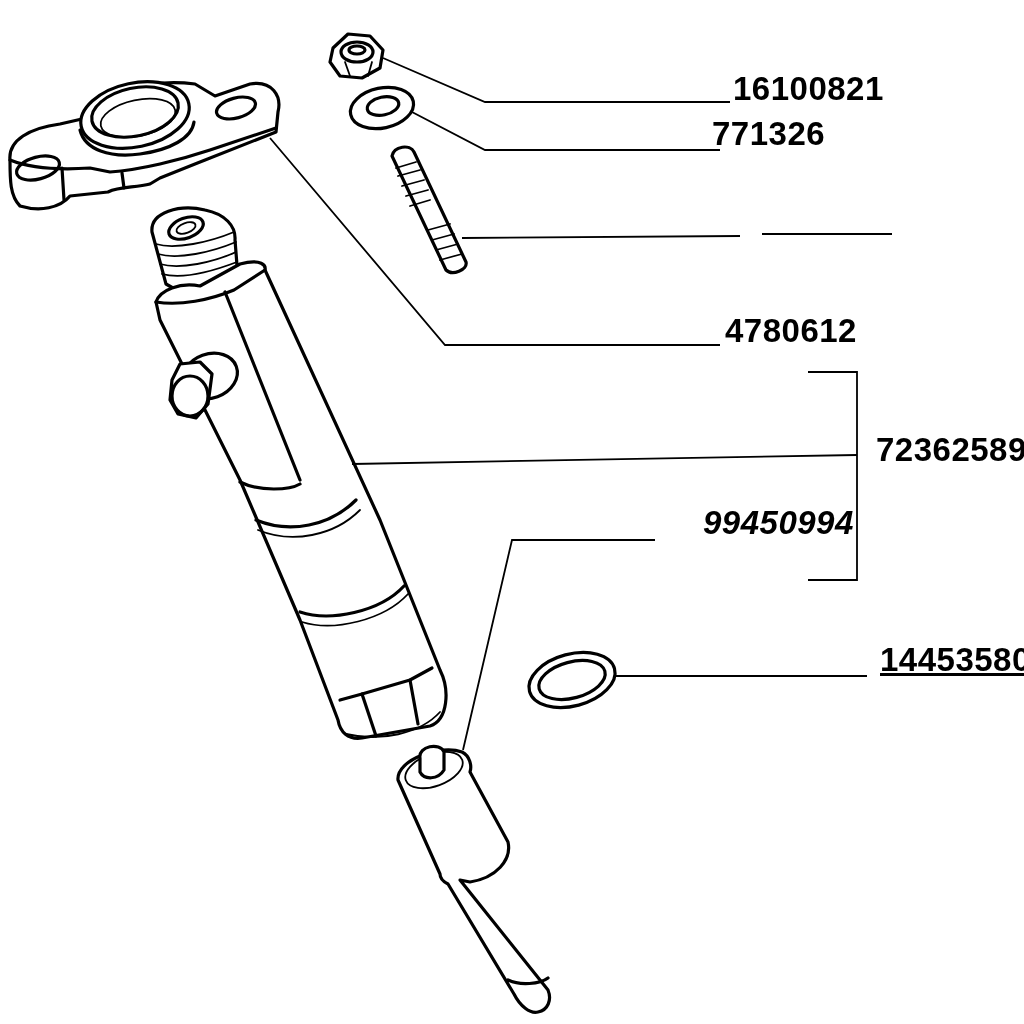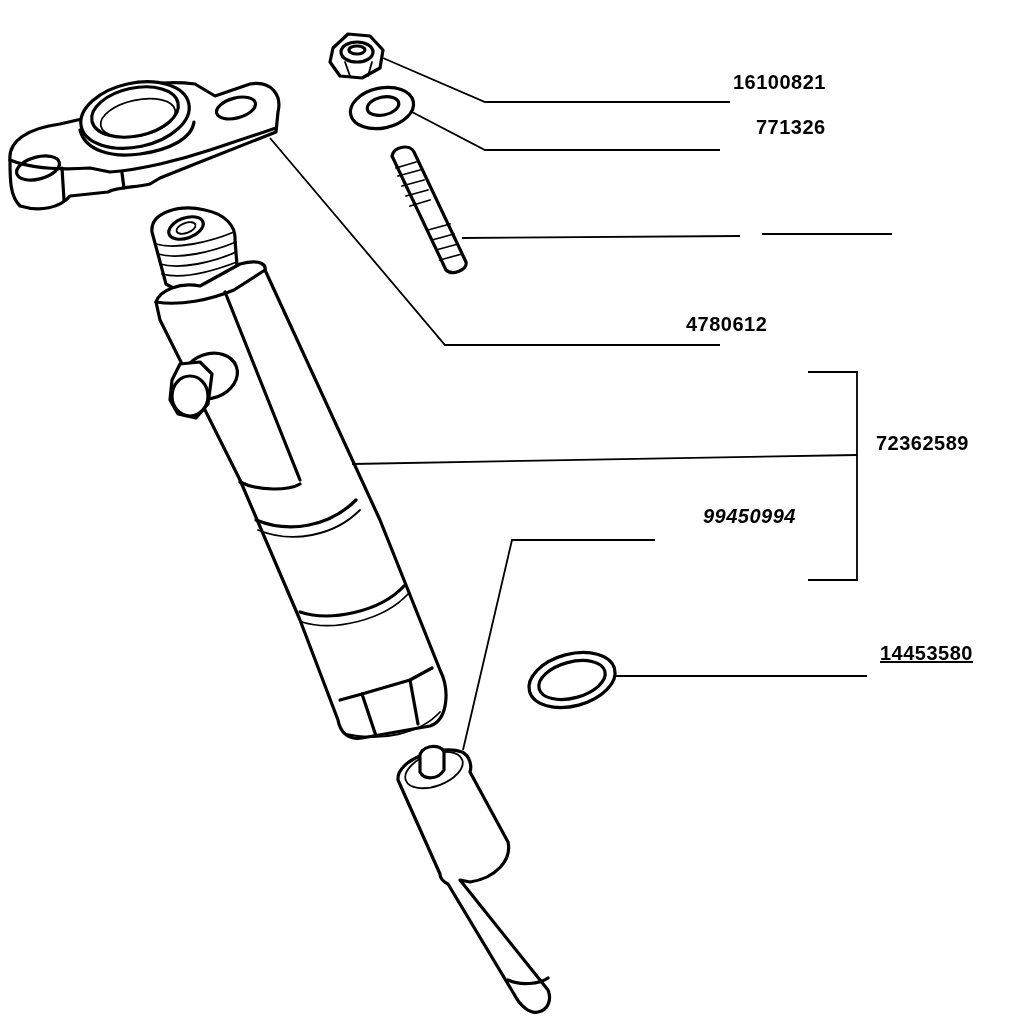--- a/index.html
+++ b/index.html
@@ -3,21 +3,21 @@
   <meta charset="utf-8">
   <style>
     html, body { margin: 0; padding: 0; background: #ffffff; }
     body { width: 1024px; height: 1024px; position: relative; overflow: hidden;
            font-family: "Liberation Sans", sans-serif; }
     #diagram { position: absolute; left: 0; top: 0; width: 1024px; height: 1024px; }
     .ln { fill: none; stroke: #000; stroke-width: 3.2; stroke-linejoin: round; stroke-linecap: round; }
     .ln-thin { fill: none; stroke: #000; stroke-width: 1.8; stroke-linecap: round; }
     .fill-w { fill: #fff; stroke: #000; stroke-width: 3.2; stroke-linejoin: round; }
     .leader { fill: none; stroke: #000; stroke-width: 1.8; }
-    .label { position: absolute; font-size: 20px; font-weight: bold; color: #000;
+    .label { position: absolute; font-size: 33px; font-weight: bold; color: #000;
              letter-spacing: 0.5px; white-space: nowrap; line-height: 1; }
   </style>
 </head>
 <body>
 
 <svg id="diagram" viewBox="0 0 1024 1024" xmlns="http://www.w3.org/2000/svg">
 
   <g>
     <path class="fill-w" d="M10,160 C8,140 30,128 60,124 L95,116 C110,92 150,78 195,84 L215,96 L250,84 C272,80 282,96 278,112 L276,132 C250,142 200,162 160,178 L150,184 C135,188 120,186 108,192 L70,196 C60,208 40,212 20,206 C10,196 10,180 10,160 Z"></path>
     <path class="ln" d="M10,160 C30,168 60,170 90,168 L110,172 C140,170 180,160 210,150 L276,128"></path>
@@ -91,17 +91,17 @@
     <path class="leader" d="M462,238 L740,236 M762,234 L892,234"></path>
     <path class="leader" d="M270,138 L445,345 L720,345"></path>
     <path class="leader" d="M352,464 L857,455"></path>
     <path class="leader" d="M808,372 L857,372 L857,580 L808,580"></path>
     <path class="leader" d="M463,750 L512,540 L655,540"></path>
     <path class="leader" d="M616,676 L867,676"></path>
   </g>
 </svg>
 
 <div class="label" style="left:733px; top:72px;">16100821</div>
-<div class="label" style="left:756px; top:117px;">771326</div>
-<div class="label" style="left:686px; top:314px;">4780612</div>
+<div class="label" style="left:712px; top:117px;">771326</div>
+<div class="label" style="left:725px; top:314px;">4780612</div>
 <div class="label" style="left:876px; top:433px;">72362589</div>
 <div class="label" style="left:703px; top:506px;font-style:italic;">99450994</div>
 <div class="label" style="left:880px; top:643px;text-decoration:underline;">14453580</div>
 
 </body></html>

